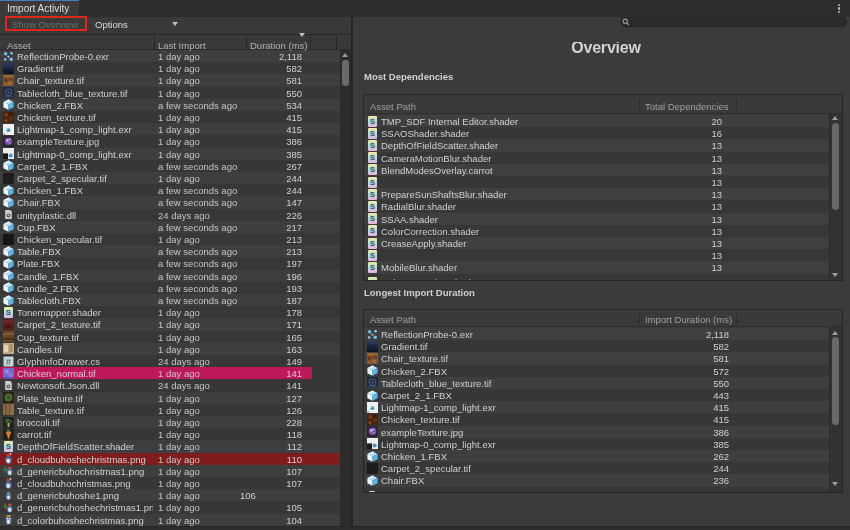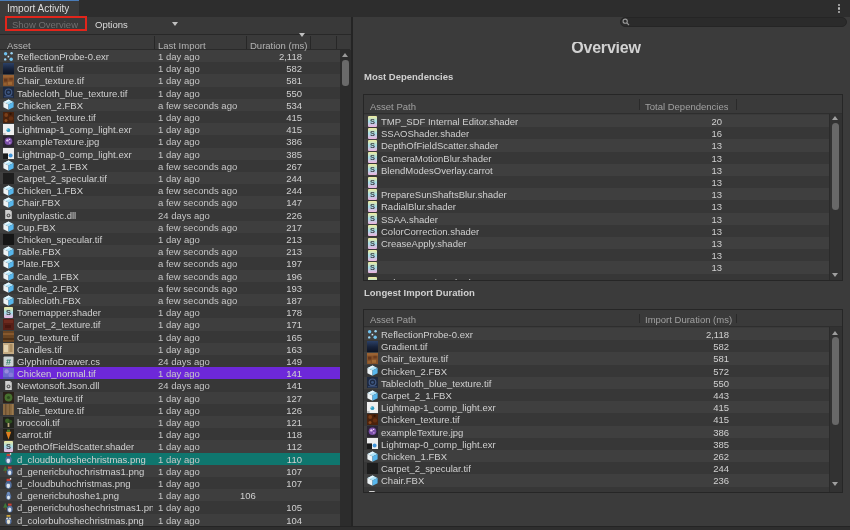--- a/index.html
+++ b/index.html
@@ -319,21 +319,21 @@
 </div>
 <div class="abs" style="left:0;top:305.0px;width:340px;height:12.2px;background:#373737">
 <div class="ic" style="left:3px;top:0.6px"><svg width="11" height="11" viewBox="0 0 11 11">
           <rect x="0.5" y="0.5" width="10" height="10" rx="1" fill="#cdd4d6"></rect>
           <text x="5.5" y="8.6" font-family="Liberation Sans,sans-serif" font-size="9" font-weight="bold" fill="#2e7a67" text-anchor="middle">#</text>
         </svg></div>
 <div class="txt" style="left:17px;top:1.1px;width:136px;font-size:9.5px;color:#d0d0d0">GlyphInfoDrawer.cs</div>
 <div class="txt" style="left:158px;top:1.1px;width:87px;font-size:9.5px;color:#c6c6c6">24 days ago</div>
 <div class="txt" style="left:240px;top:1.1px;width:62px;font-size:9.5px;color:#d0d0d0;text-align:right">149</div>
 </div>
-<div class="abs" style="left:0;top:317.2px;width:340px;height:12.2px;background:#6d28d9">
+<div class="abs" style="left:0;top:317.2px;width:312px;height:12.2px;background:#be185d">
 <div class="ic" style="left:3px;top:0.6px"><svg width="11" height="11" viewBox="0 0 11 11">
           <rect width="11" height="11" fill="#6a6ace"></rect>
           <circle cx="3.6" cy="3.4" r="2.2" fill="#9a8ae0"></circle>
           <circle cx="7.8" cy="7" r="2.4" fill="#8678dc"></circle>
           <rect y="9" width="11" height="2" fill="#5553b8"></rect>
         </svg></div>
 <div class="txt" style="left:17px;top:1.1px;width:136px;font-size:9.5px;color:#d0d0d0">Chicken_normal.tif</div>
 <div class="txt" style="left:158px;top:1.1px;width:87px;font-size:9.5px;color:#c6c6c6">1 day ago</div>
 <div class="txt" style="left:240px;top:1.1px;width:62px;font-size:9.5px;color:#d0d0d0;text-align:right">141</div>
 </div>
@@ -371,21 +371,21 @@
 </div>
 <div class="abs" style="left:0;top:366.0px;width:340px;height:12.2px;background:#3e3e3e">
 <div class="ic" style="left:3px;top:0.6px"><svg width="11" height="11" viewBox="0 0 11 11">
           <rect width="11" height="11" fill="#20231c"></rect>
           <circle cx="4.4" cy="3.8" r="2.4" fill="#3c6426"></circle>
           <circle cx="7.4" cy="4.6" r="1.8" fill="#2e5120"></circle>
           <rect x="4.6" y="6" width="1.8" height="4" fill="#b9a97c"></rect>
         </svg></div>
 <div class="txt" style="left:17px;top:1.1px;width:136px;font-size:9.5px;color:#d0d0d0">broccoli.tif</div>
 <div class="txt" style="left:158px;top:1.1px;width:87px;font-size:9.5px;color:#c6c6c6">1 day ago</div>
-<div class="txt" style="left:240px;top:1.1px;width:62px;font-size:9.5px;color:#d0d0d0;text-align:right">121</div>
+<div class="txt" style="left:240px;top:1.1px;width:62px;font-size:9.5px;color:#d0d0d0;text-align:right">228</div>
 </div>
 <div class="abs" style="left:0;top:378.2px;width:340px;height:12.2px;background:#373737">
 <div class="ic" style="left:3px;top:0.6px"><svg width="11" height="11" viewBox="0 0 11 11">
           <rect width="11" height="11" fill="#232019"></rect>
           <polygon points="2.8,2.8 8.2,2.8 5.5,10.6" fill="#e0811f"></polygon>
           <rect x="4" y="0.6" width="3" height="2.4" fill="#4a7d2c"></rect>
         </svg></div>
 <div class="txt" style="left:17px;top:1.1px;width:136px;font-size:9.5px;color:#d0d0d0">carrot.tif</div>
 <div class="txt" style="left:158px;top:1.1px;width:87px;font-size:9.5px;color:#c6c6c6">1 day ago</div>
 <div class="txt" style="left:240px;top:1.1px;width:62px;font-size:9.5px;color:#d0d0d0;text-align:right">118</div>
@@ -399,21 +399,21 @@
               <stop offset="1" stop-color="#eeb2de"></stop>
             </linearGradient>
           </defs>
           <rect x="1" y="0" width="9" height="11" rx="1" fill="url(#sg)"></rect>
           <text x="5.5" y="8.2" font-family="Liberation Sans,sans-serif" font-size="7.5" font-weight="bold" fill="#40444a" text-anchor="middle">S</text>
         </svg></div>
 <div class="txt" style="left:17px;top:1.1px;width:136px;font-size:9.5px;color:#d0d0d0">DepthOfFieldScatter.shader</div>
 <div class="txt" style="left:158px;top:1.1px;width:87px;font-size:9.5px;color:#c6c6c6">1 day ago</div>
 <div class="txt" style="left:240px;top:1.1px;width:62px;font-size:9.5px;color:#d0d0d0;text-align:right">112</div>
 </div>
-<div class="abs" style="left:0;top:402.6px;width:340px;height:12.2px;background:#0f766e">
+<div class="abs" style="left:0;top:402.6px;width:340px;height:12.2px;background:#7f1d1d">
 <div class="ic" style="left:3px;top:0.6px"><svg width="11" height="11" viewBox="0 0 11 11">
           <ellipse cx="5.5" cy="7" rx="3.2" ry="3.7" fill="#55719f"></ellipse>
           <ellipse cx="5.3" cy="7.8" rx="1.8" ry="2.4" fill="#dde6f0"></ellipse>
           <circle cx="5.5" cy="3.6" r="1.9" fill="#46608c"></circle>
           <rect x="3.6" y="0.8" width="3.8" height="2.2" fill="#cc4034"></rect>
           <circle cx="7.6" cy="0.9" r="0.8" fill="#e8e8e8"></circle>
         </svg></div>
 <div class="txt" style="left:17px;top:1.1px;width:136px;font-size:9.5px;color:#d0d0d0">d_cloudbuhoshechristmas.png</div>
 <div class="txt" style="left:158px;top:1.1px;width:87px;font-size:9.5px;color:#c6c6c6">1 day ago</div>
 <div class="txt" style="left:240px;top:1.1px;width:62px;font-size:9.5px;color:#d0d0d0;text-align:right">110</div>
@@ -672,20 +672,21 @@
           <defs>
             <linearGradient id="sg" x1="0" y1="0" x2="0" y2="1">
               <stop offset="0" stop-color="#f0ea9e"></stop>
               <stop offset="0.5" stop-color="#a5dfe9"></stop>
               <stop offset="1" stop-color="#eeb2de"></stop>
             </linearGradient>
           </defs>
           <rect x="1" y="0" width="9" height="11" rx="1" fill="url(#sg)"></rect>
           <text x="5.5" y="8.2" font-family="Liberation Sans,sans-serif" font-size="7.5" font-weight="bold" fill="#40444a" text-anchor="middle">S</text>
         </svg></div>
+      <div class="txt" style="left:17px;top:1.1px;width:250px;font-size:9.5px;color:#d0d0d0">MobileBlur.shader</div>
       <div class="txt" style="left:300px;top:1.1px;width:58px;font-size:9.5px;color:#d0d0d0;text-align:right">13</div>
     </div>
     <div class="abs" style="left:0;top:178.6px;width:466px;height:12.2px;background:#373737">
       <div class="ic" style="left:3px;top:3.0px;width:10px;height:11px"><svg width="11" height="11" viewBox="0 0 11 11">
           <defs>
             <linearGradient id="sg" x1="0" y1="0" x2="0" y2="1">
               <stop offset="0" stop-color="#f0ea9e"></stop>
               <stop offset="0.5" stop-color="#a5dfe9"></stop>
               <stop offset="1" stop-color="#eeb2de"></stop>
             </linearGradient>

